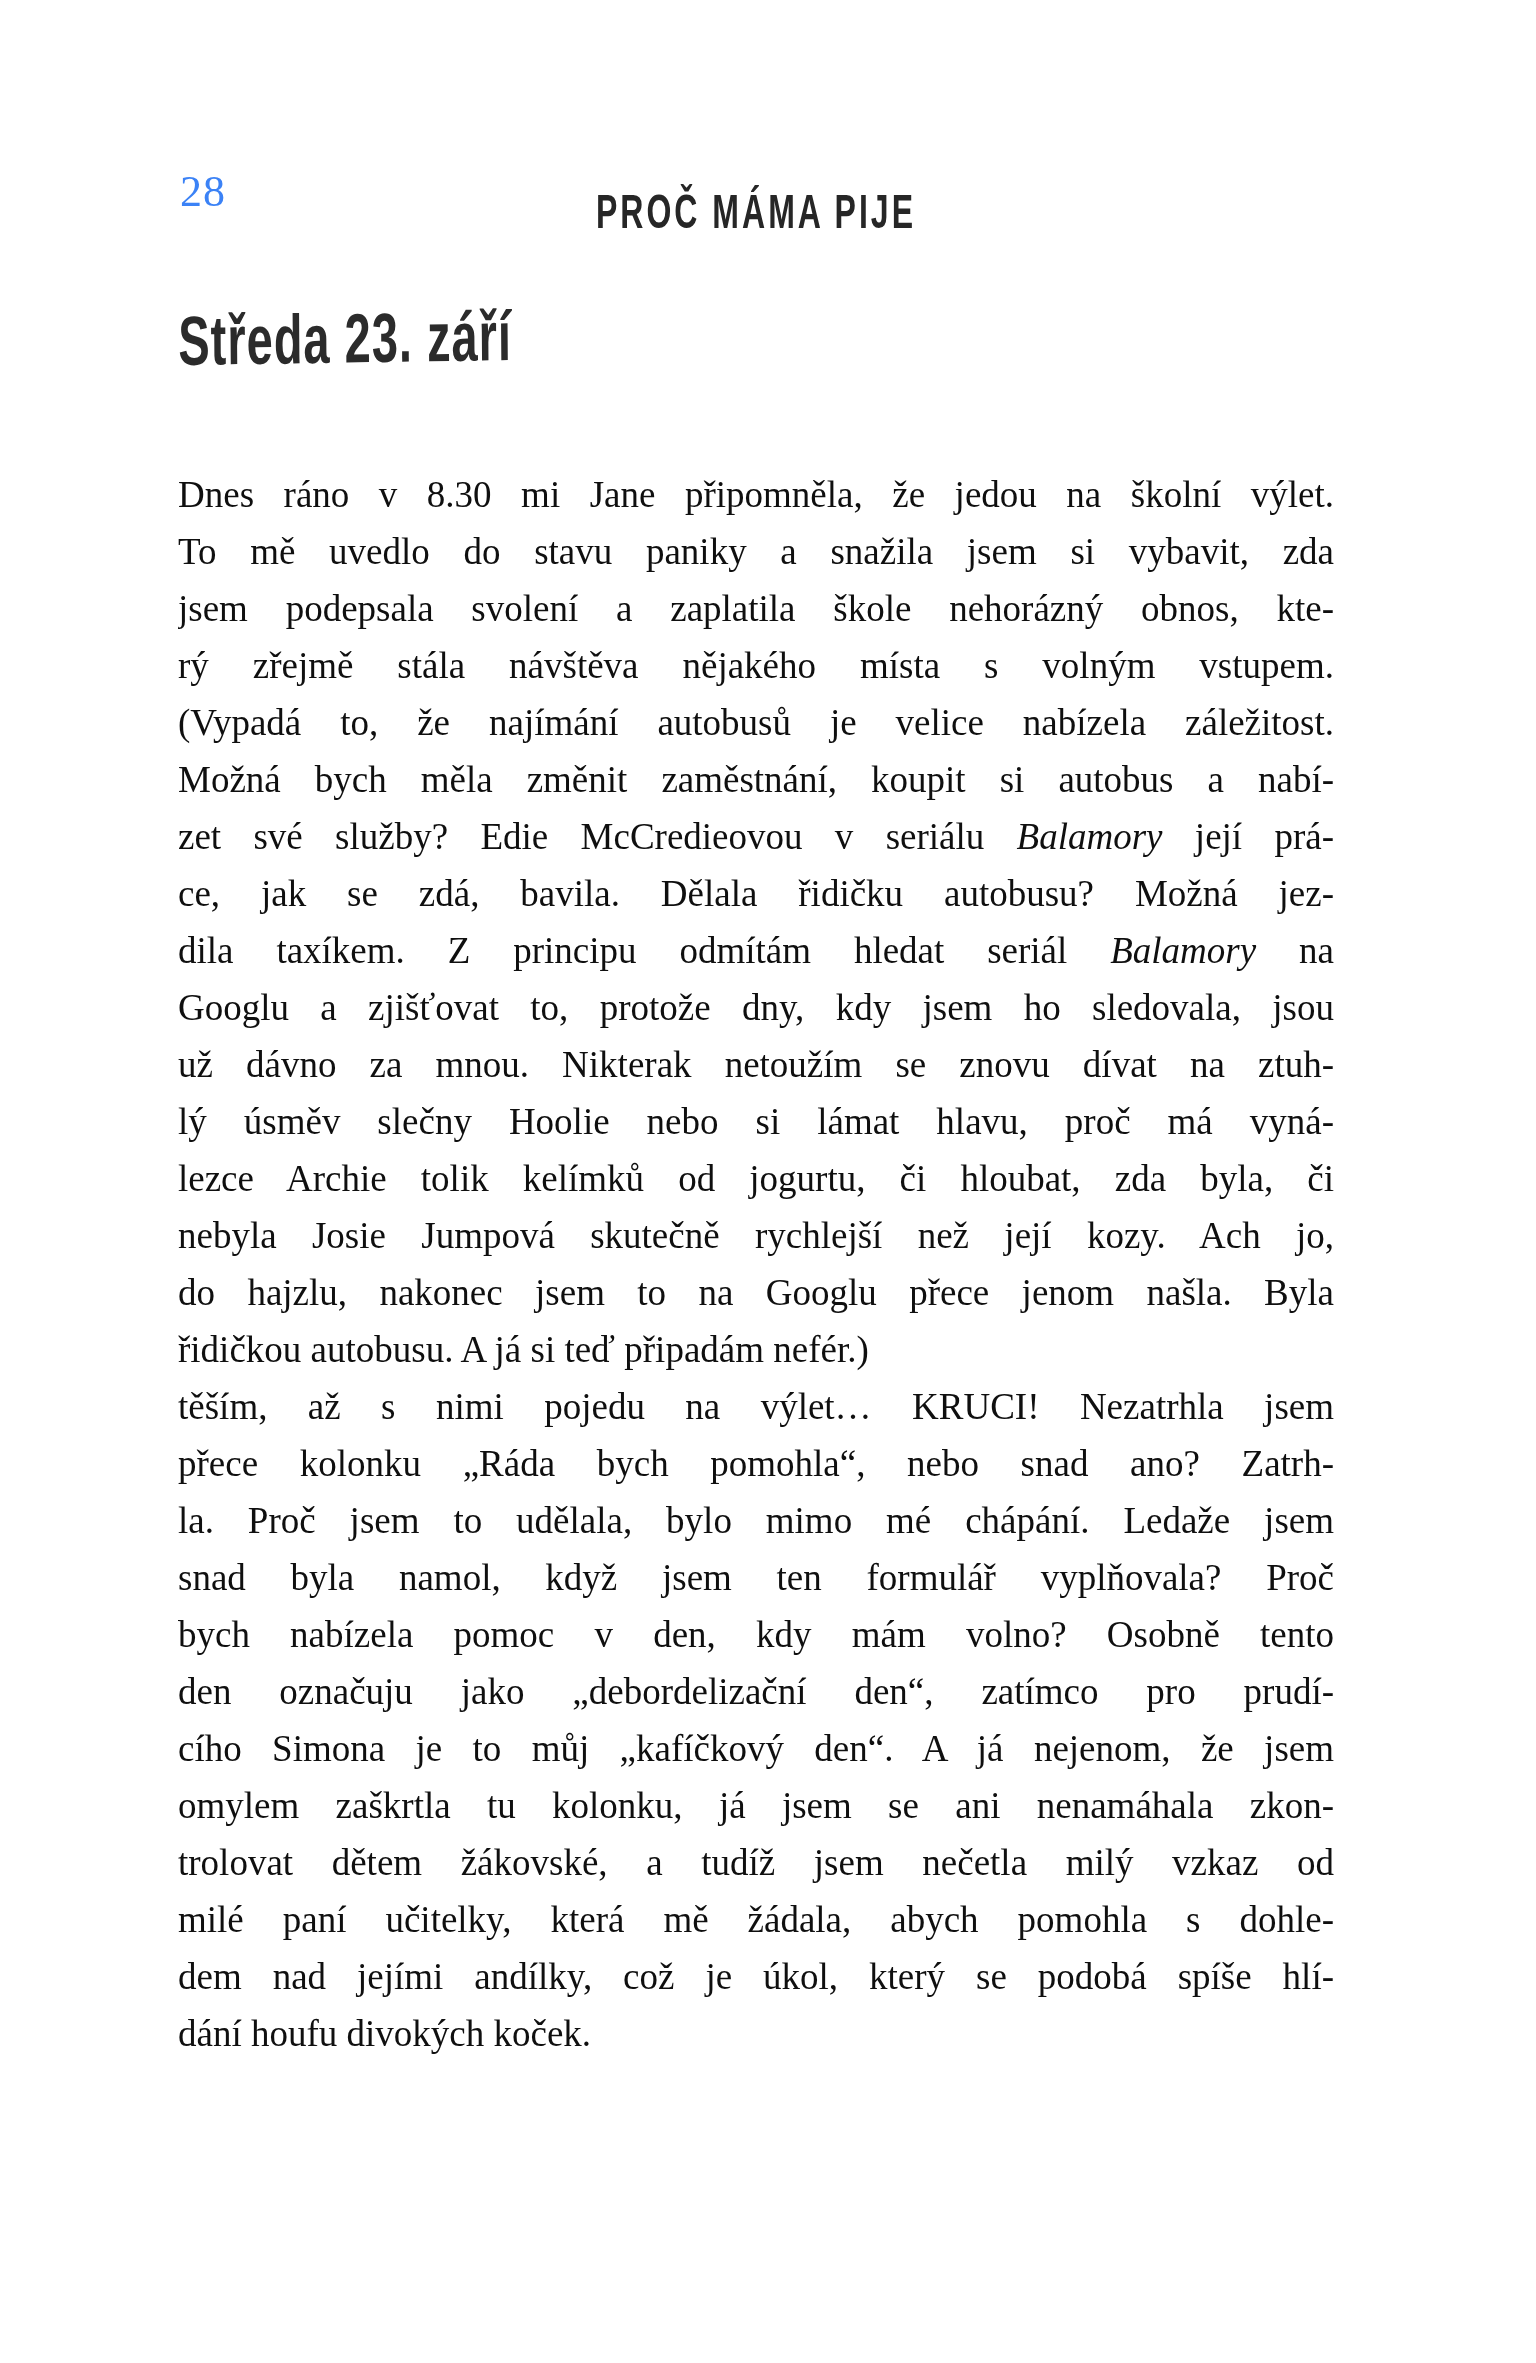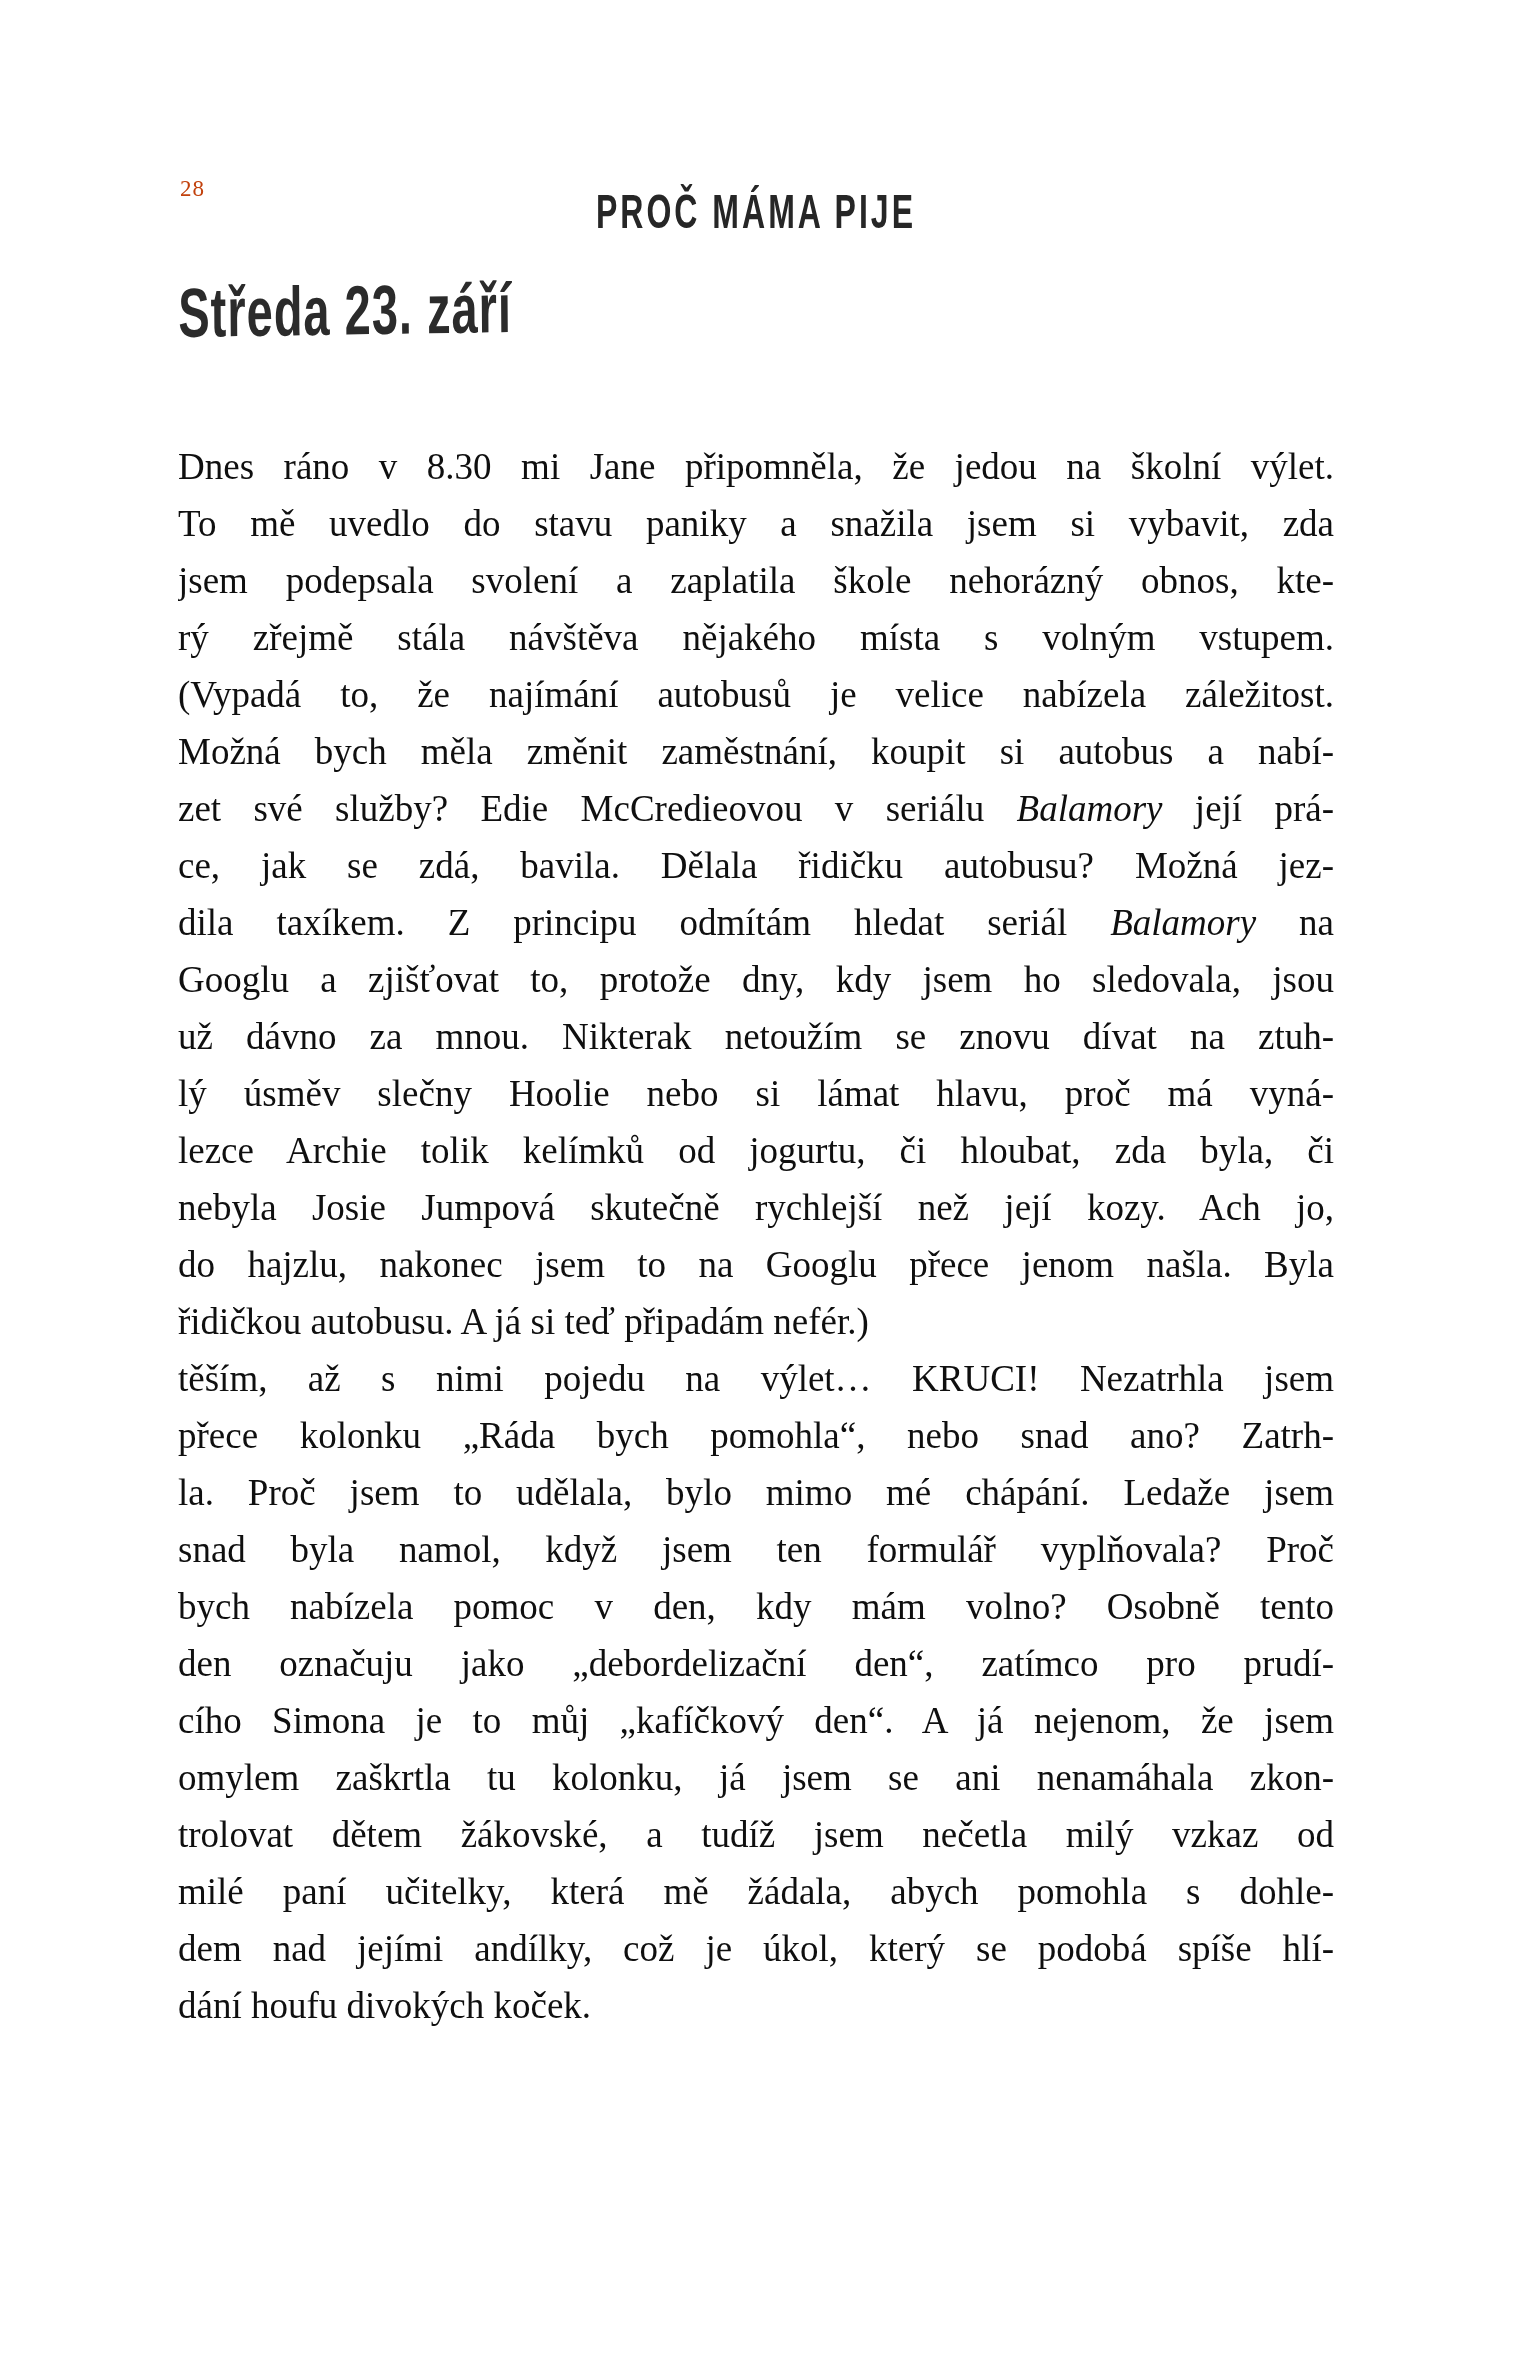--- a/index.html
+++ b/index.html
@@ -22,41 +22,41 @@
     padding-top: 158px;
   }
   
   .running-header {
     position: relative;
     height: 62px;
   }
   .page-number {
     position: absolute;
     left: 2px;
-    top: 18px;
-    font-size: 23px;
+    top: 8px;
+    font-size: 44px;
     letter-spacing: 1px;
-    color: #c2410c;
+    color: #3b82f6;
   }
   .running-title {
     position: absolute;
     left: 50%;
     top: 26px;
     transform: translateX(-50%) scaleY(1.5);
     transform-origin: center top;
     font-family: "Liberation Sans", sans-serif;
     font-weight: 700;
     font-size: 32px;
     letter-spacing: 3px;
     white-space: nowrap;
     color: #262626;
   }
   
   .entry-heading {
-    margin-top: 52px;
+    margin-top: 80px;
     height: 100px;
   }
   .entry-heading .heading-inner {
     display: inline-block;
     transform: scaleY(1.48) rotate(-0.6deg);
     transform-origin: left top;
     font-family: "Liberation Sans", sans-serif;
     font-weight: 700;
     font-size: 47px;
     letter-spacing: 1px;

